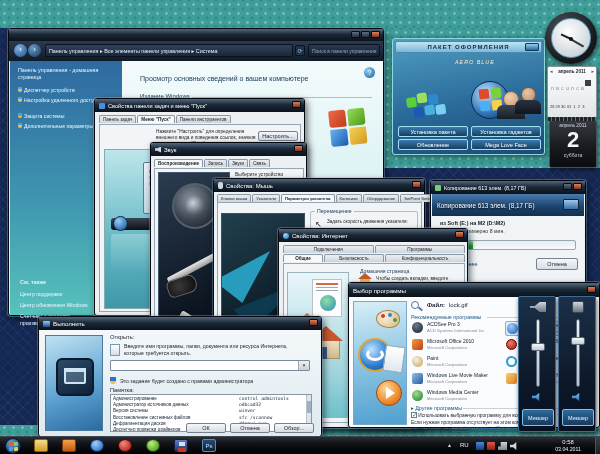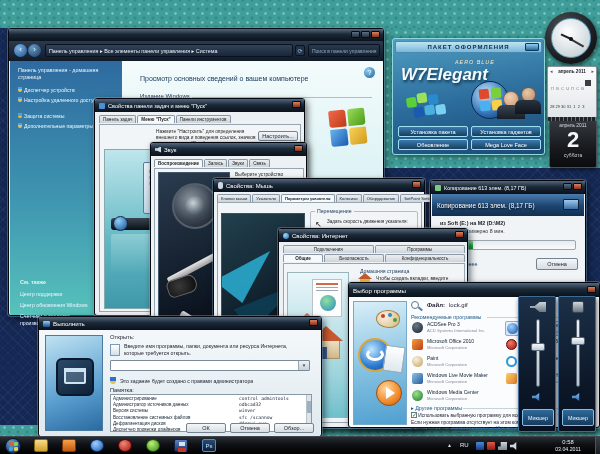--- a/index.html
+++ b/index.html
@@ -420,21 +420,20 @@
     <span class="abs" style="left:13px;top:96px;width:12px;height:8px;background:linear-gradient(#7fc0f0,#2a6ab0);clip-path:polygon(0 35%,30% 35%,60% 0,60% 100%,30% 65%,0 65%);"></span>
     <div class="abs" style="left:3px;top:112px;width:32px;height:17px;background:linear-gradient(#2f6a9a,#153a5e);border:1px solid #7fc0e8;border-radius:2px;color:#eaf6ff;font-size:5.4px;display:flex;align-items:center;justify-content:center;">
         <span>Микшер</span>
       </div>
   </div>
 
   <div class="abs" style="left:392px;top:38px;width:153px;height:117px;z-index:15;background:linear-gradient(170deg,#4f9ec2,#2a6a9a 55%,#1c4a74);border:1px solid #8fd8e0;border-radius:3px;box-shadow:1px 2px 6px rgba(0,0,0,.5);">
     <div class="abs" style="left:2px;top:2px;width:147px;height:12px;background:linear-gradient(#bfe4f2,#7ab8d8);border:1px solid #4a8ab0;border-radius:2px;color:#0a2a4a;font-size:6px;font-weight:bold;letter-spacing:1px;text-align:center;line-height:11px;">ПАКЕТ ОФОРМЛЕНИЯ</div>
     <div class="abs" style="right:5px;top:4px;width:14px;height:8px;background:linear-gradient(#8fd0f0,#2a6aa0);border:1px solid #0a3a60;border-radius:1px;"></div>
     <div class="abs" style="left:62px;top:20px;font-size:5.4px;color:#ffe8c0;font-style:italic;letter-spacing:1px;">AERO BLUE</div>
-    <div class="abs" style="left:8px;top:26px;font-size:17px;font-weight:bold;font-style:italic;color:#f4fbff;text-shadow:1px 2px 3px rgba(0,20,40,.7);">W7Elegant</div>
     <div class="abs" style="left:14px;top:52px;width:44px;height:28px;transform:rotate(-8deg);">
       <div class="abs" style="left:0;top:4px;width:10px;height:10px;background:#5ad03a;border-radius:2px;"></div>
       <div class="abs" style="left:11px;top:1px;width:10px;height:10px;background:#9ae05a;border-radius:2px;"></div>
       <div class="abs" style="left:22px;top:4px;width:10px;height:10px;background:#2a8ad0;border-radius:2px;"></div>
       <div class="abs" style="left:6px;top:15px;width:10px;height:10px;background:#1a5ab0;border-radius:2px;"></div>
       <div class="abs" style="left:17px;top:14px;width:10px;height:10px;background:#4ab0e0;border-radius:2px;"></div>
       <div class="abs" style="left:28px;top:15px;width:10px;height:10px;background:#7ad0f0;border-radius:2px;"></div>
     </div>
     <div class="abs" style="left:78px;top:42px;width:38px;height:38px;border-radius:50%;background:radial-gradient(circle at 38% 32%,#bfe6ff,#2a6ab0 65%,#123a6a);border:1px solid #0a2a50;"></div>
     <div class="abs" style="left:86px;top:50px;width:10px;height:10px;background:#e04a2a;border-radius:1px 2px 1px 2px;transform:rotate(-6deg);"></div>

